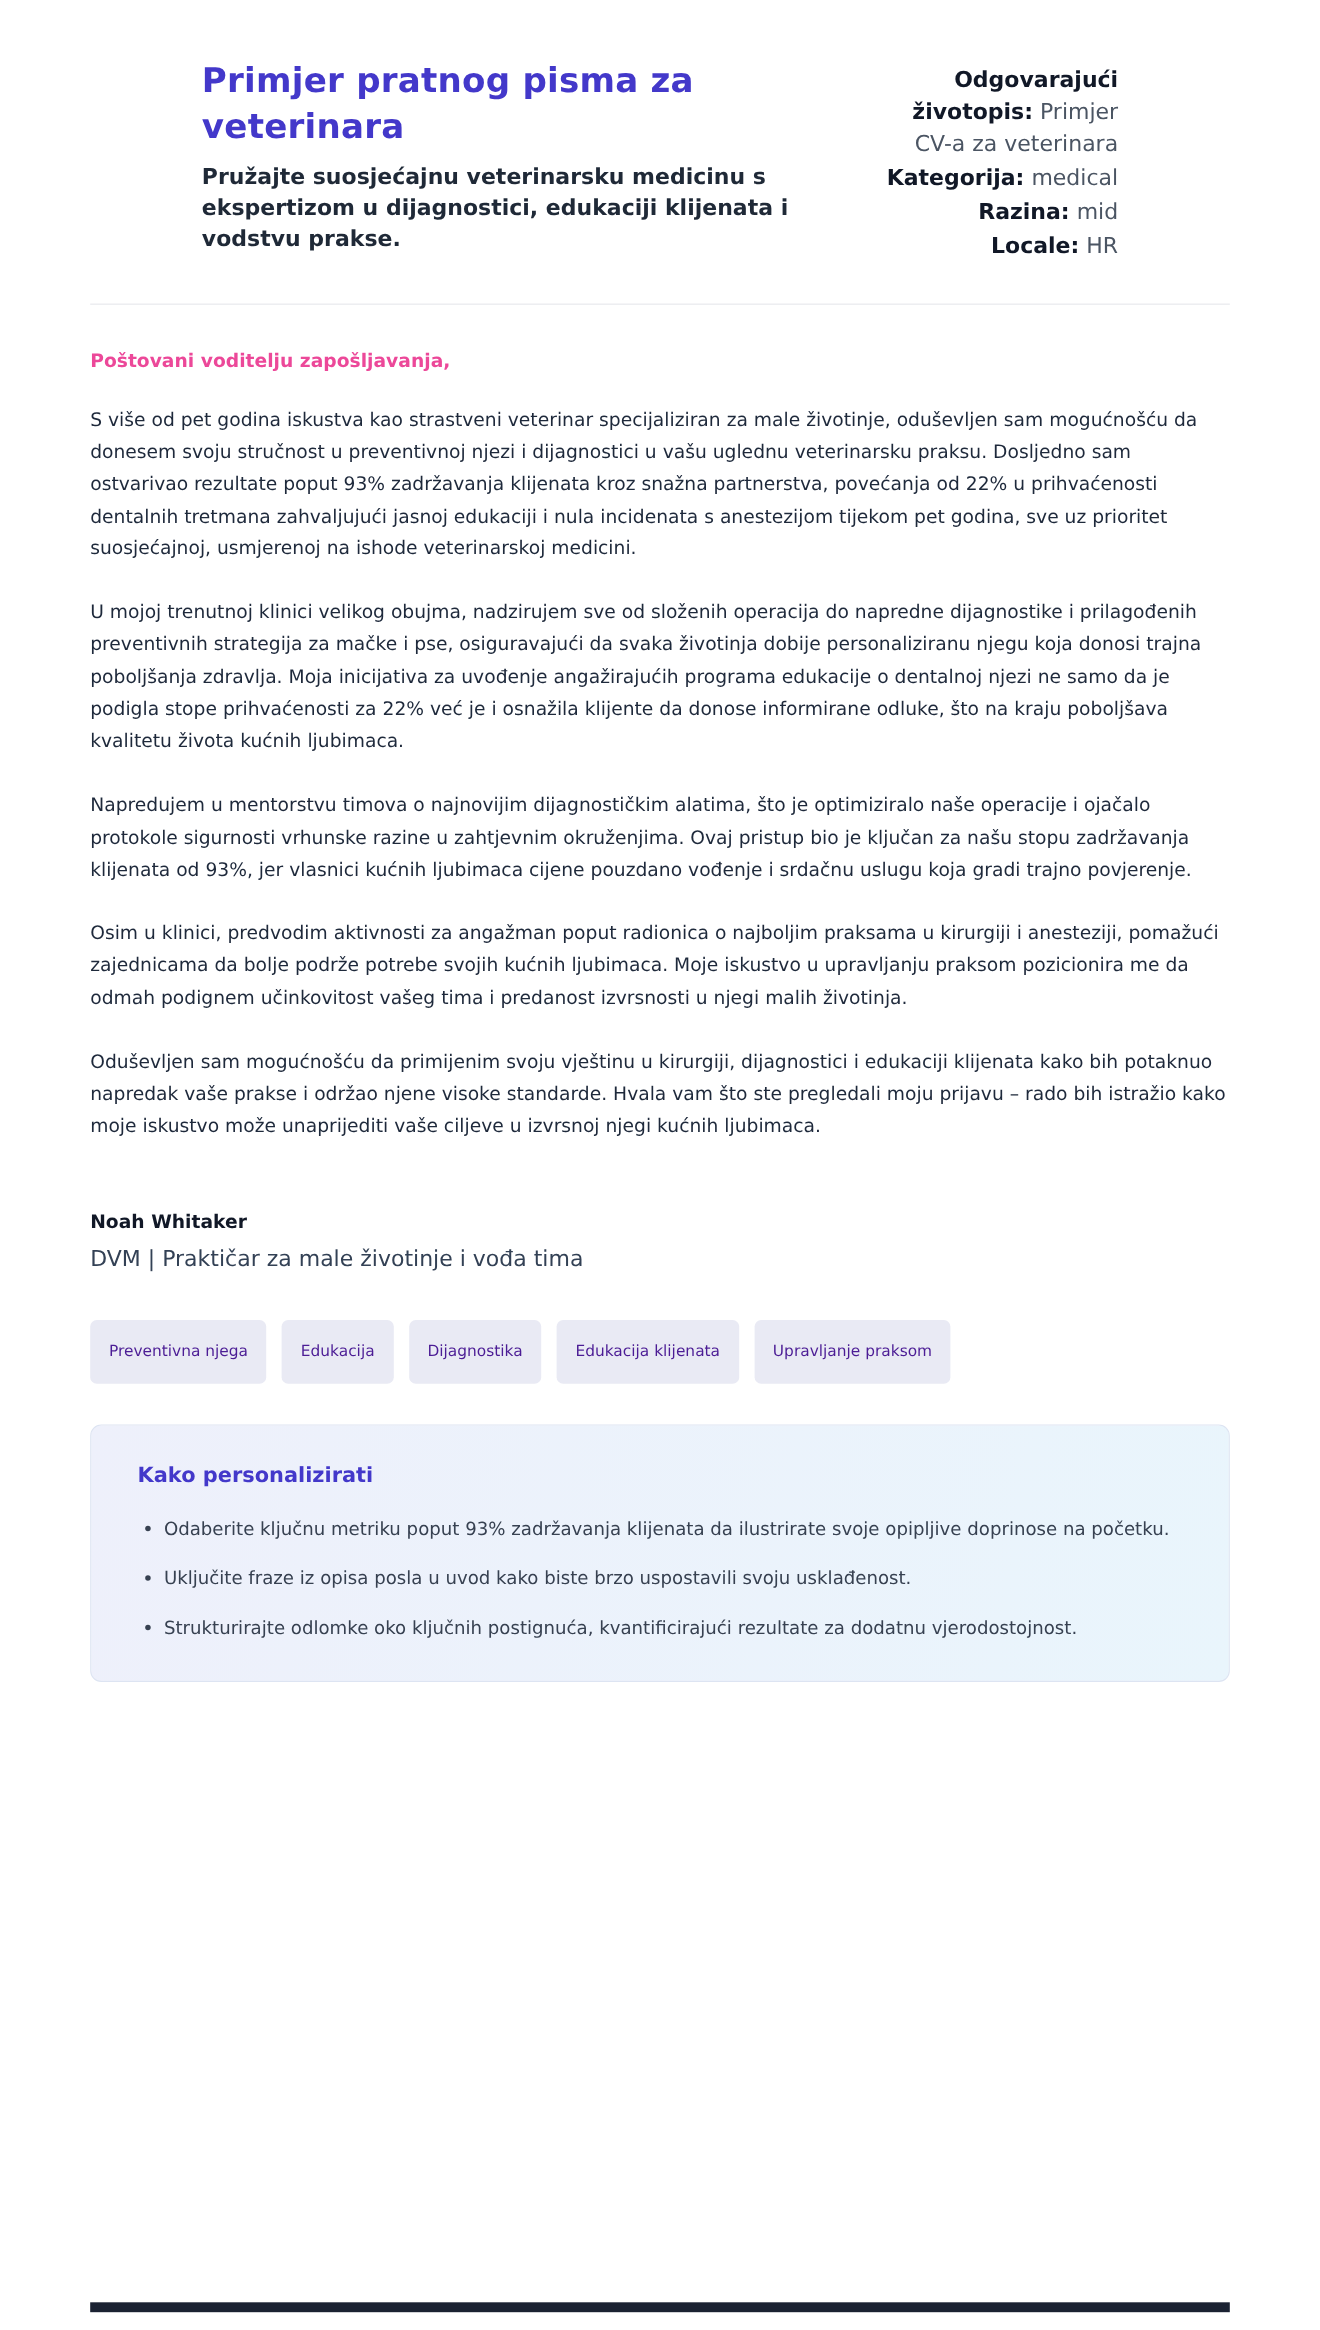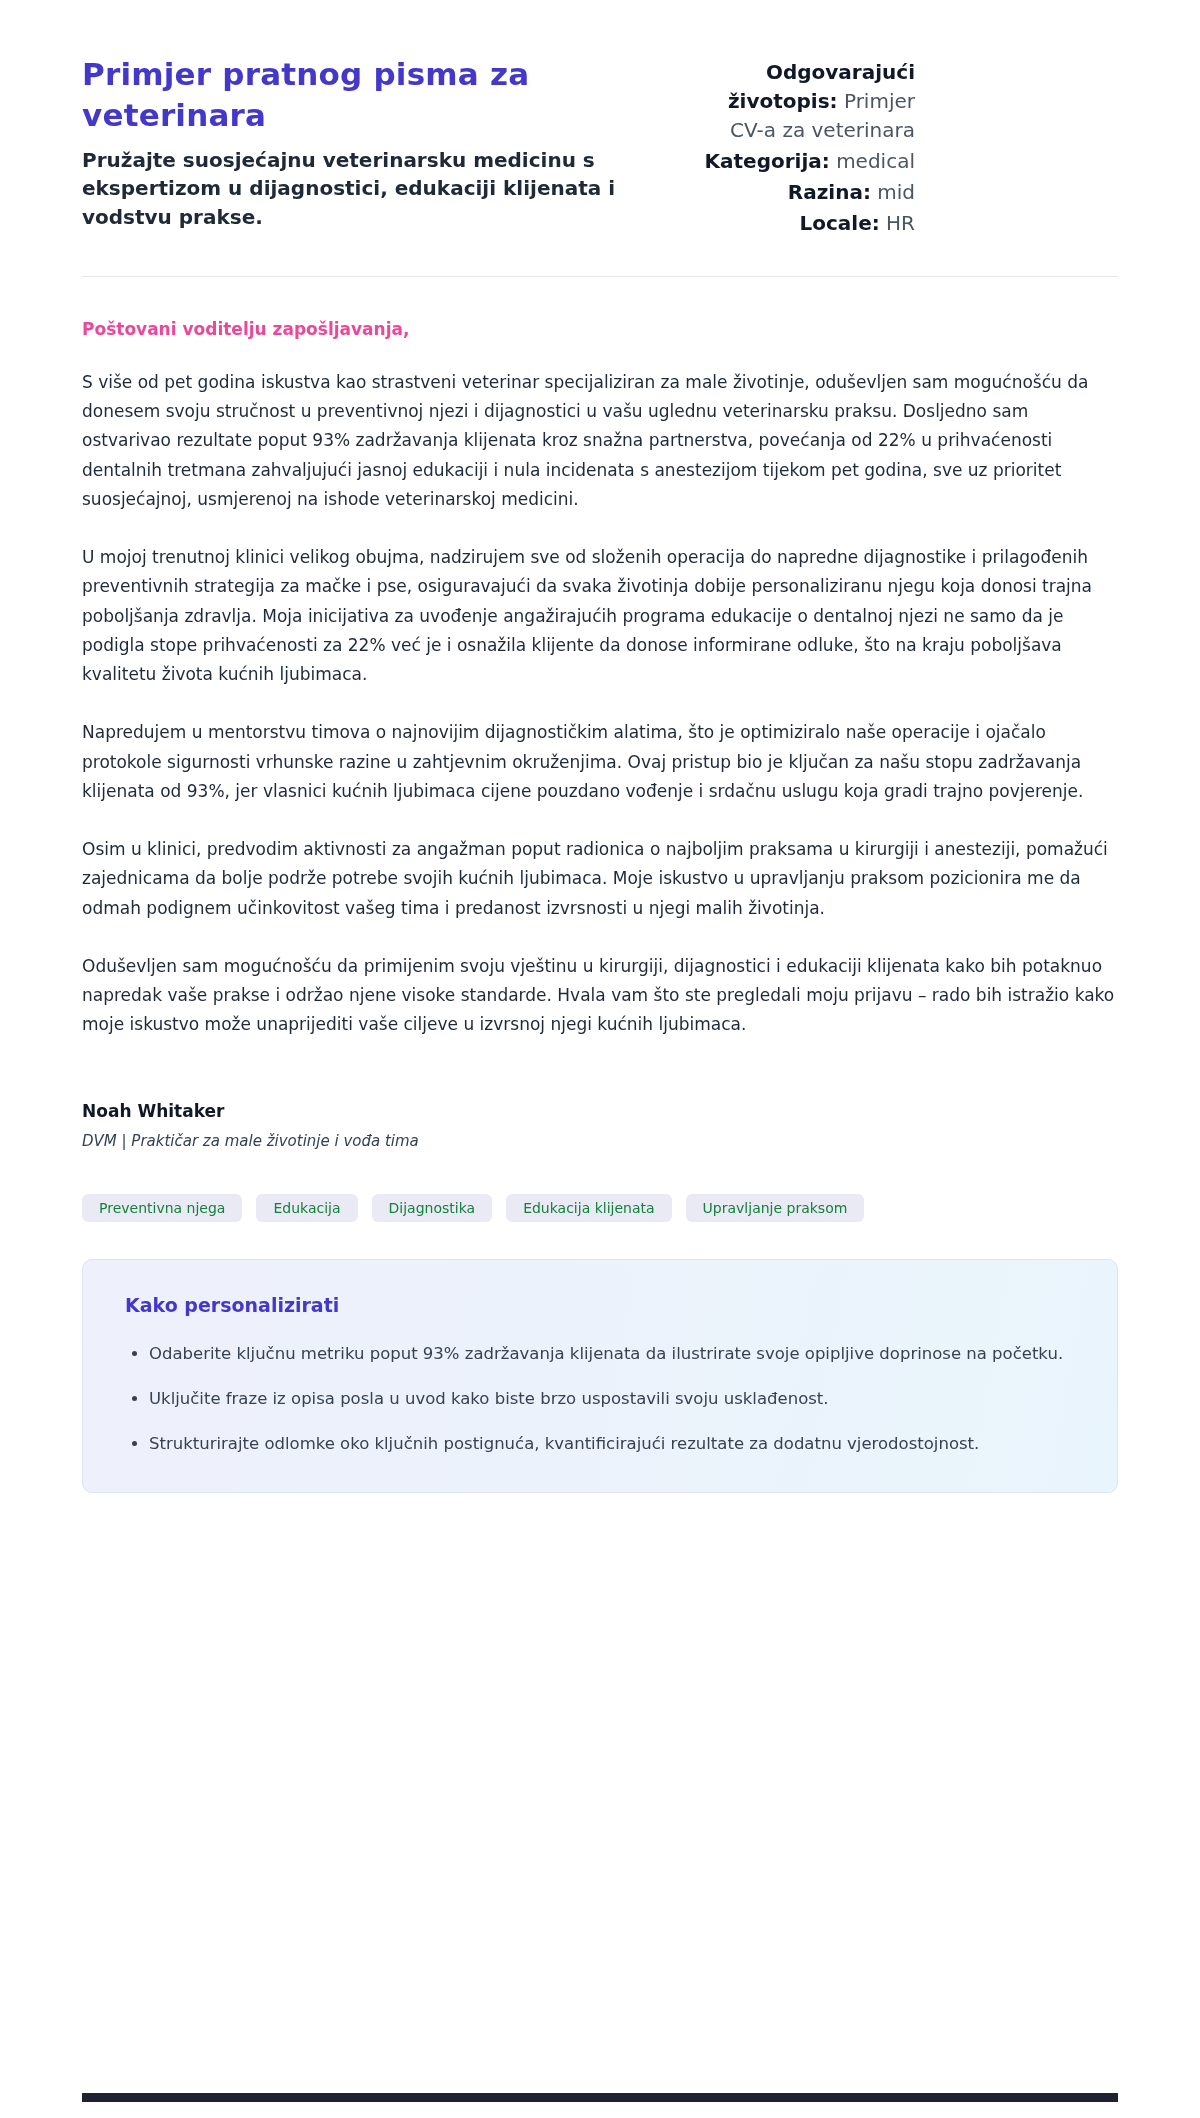--- a/index.html
+++ b/index.html
@@ -17,21 +17,21 @@
     display: flex;
     flex-direction: column;
   }
   .container {
     width: 1036px;
     margin: 0 auto;
     padding-top: 54px;
     flex: 0 0 auto;
   }
   
-  .header { display: flex; justify-content: flex-start; align-items: flex-start; gap: 15px; }
+  .header { display: flex; justify-content: center; align-items: flex-start; gap: 15px; }
   .header-left { max-width: 640px; }
   .page-title {
     color: #4338ca;
     font-size: 31px;
     font-weight: 700;
     line-height: 1.32;
     letter-spacing: 0.2px;
     margin-bottom: 10px;
     max-width: 560px;
   }
@@ -61,28 +61,28 @@
     font-size: 17px;
     margin-top: 42px;
   }
   .paragraph {
     font-size: 17px;
     line-height: 1.72;
     color: #1e293b;
     margin-top: 29px;
   }
   .signature-name { font-weight: 700; font-size: 17px; color: #111827; margin-top: 62px; }
-  .signature-title { font-size: 15px; color: #334155; margin-top: 11px; font-style: italic; }
+  .signature-title { font-size: 20px; color: #334155; margin-top: 11px; }
   
   .tags { display: flex; flex-wrap: wrap; gap: 14px; margin-top: 44px; }
   .tag {
     background: #e9eaf4;
-    color: #15803d;
+    color: #4c1d95;
     font-size: 14px;
-    padding: 6px 17px;
+    padding: 21px 17px;
     border-radius: 6px;
     white-space: nowrap;
   }
   
   .callout {
     margin-top: 37px;
     background: linear-gradient(100deg, #eef0fb 0%, #e9f5fc 100%);
     border: 1px solid #dde4f2;
     border-radius: 10px;
     padding: 34px 42px 28px 42px;

